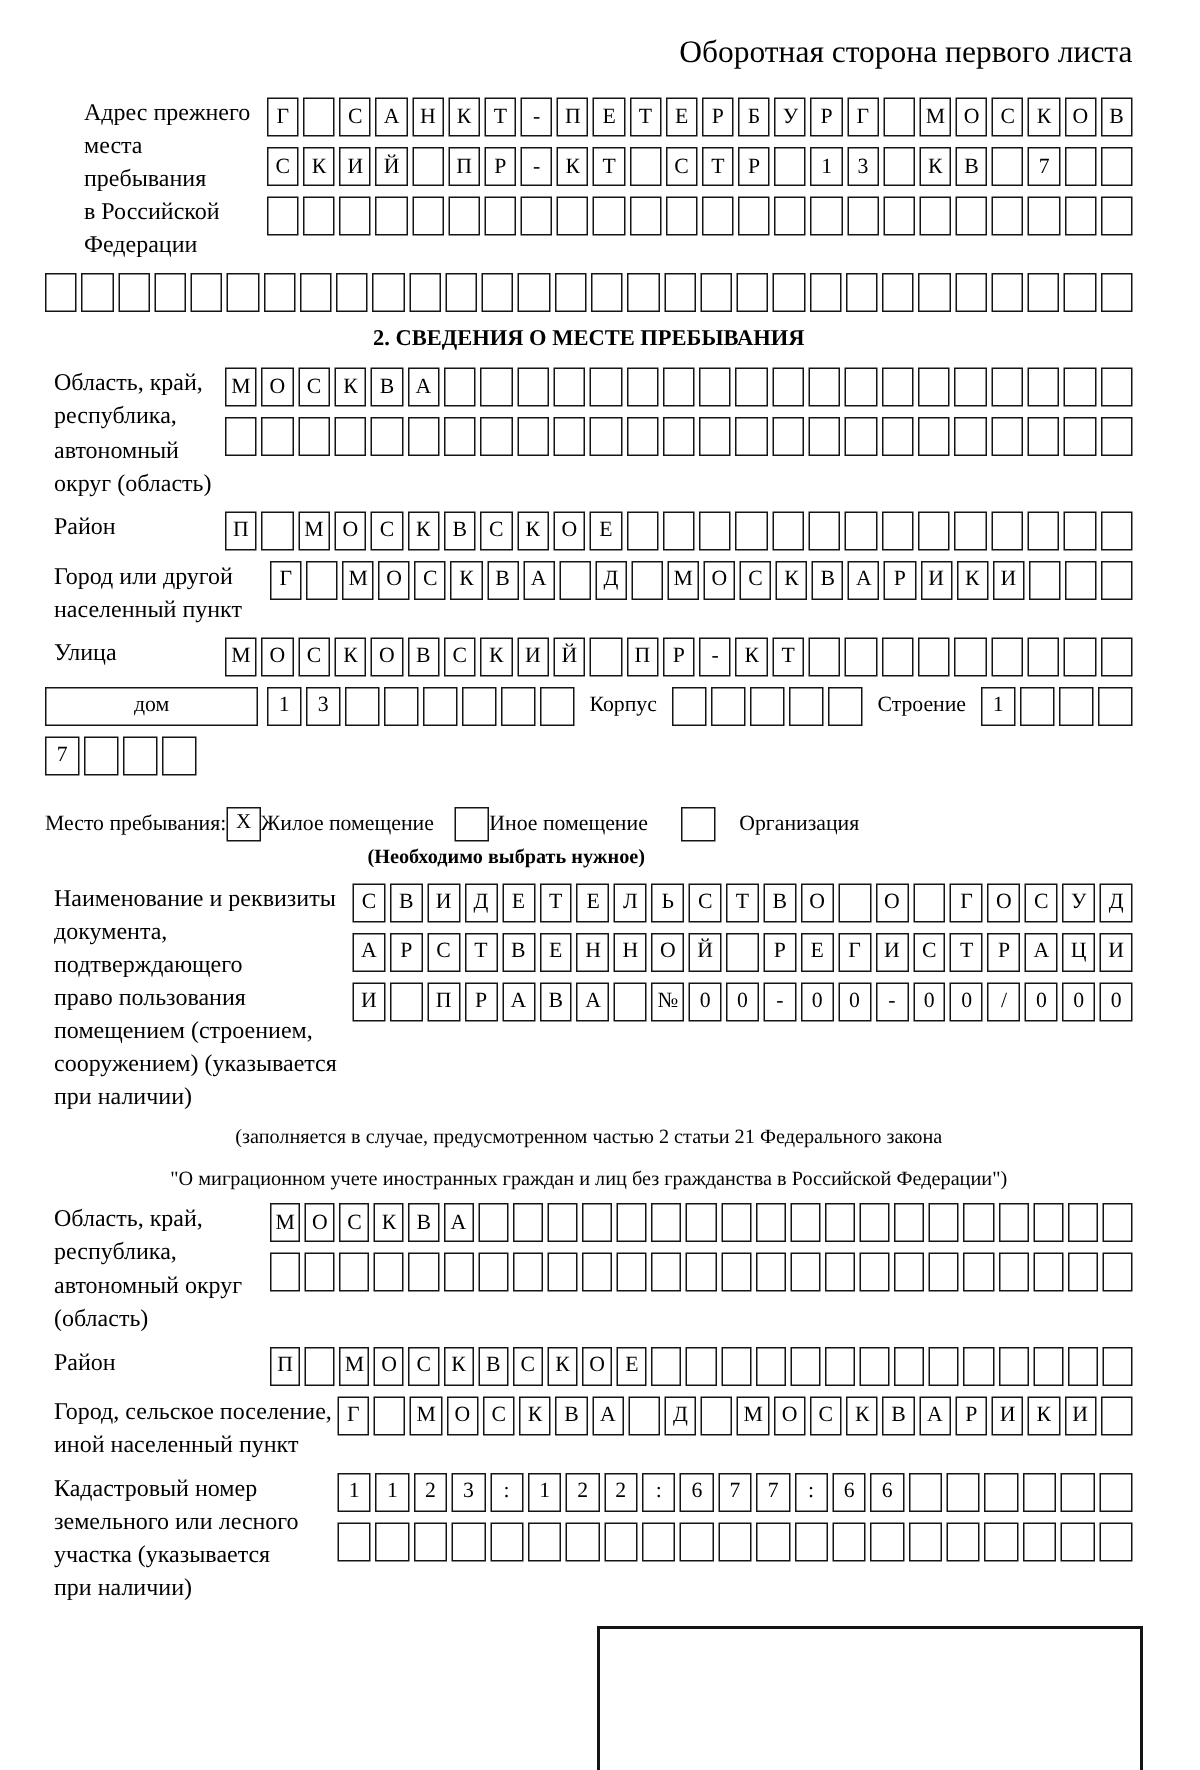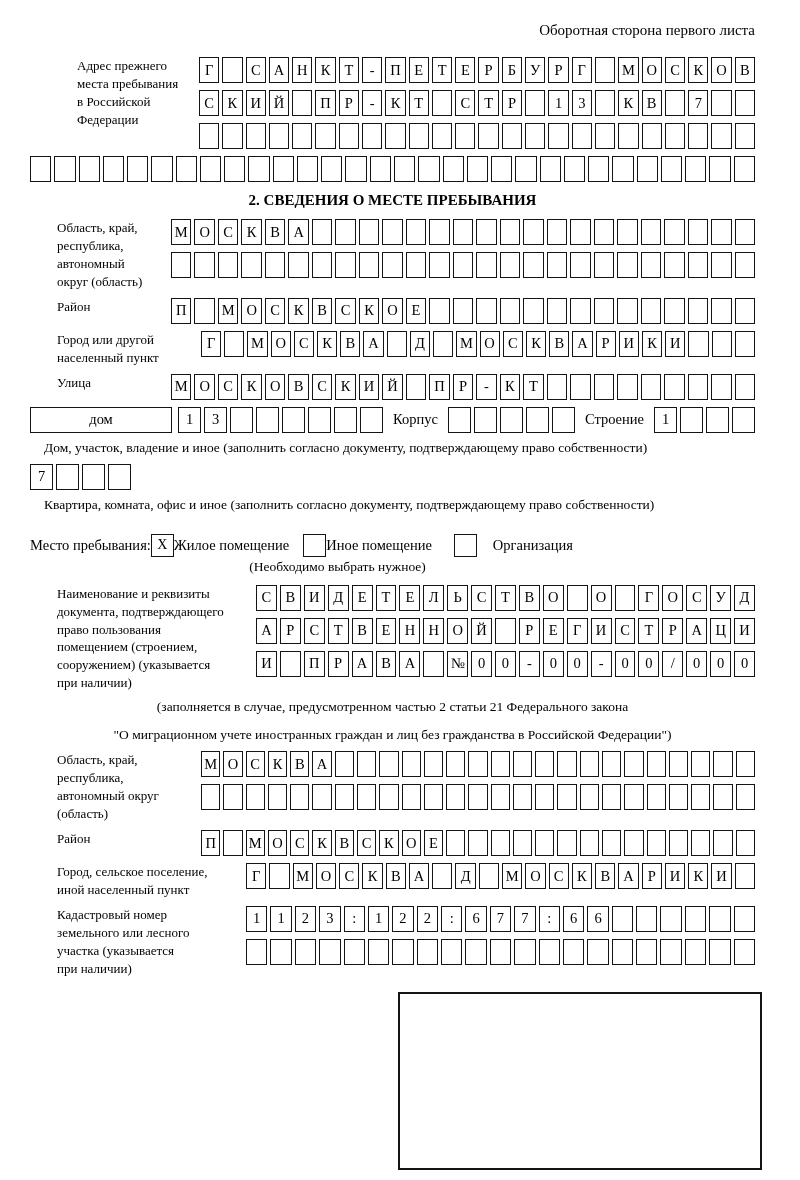--- a/index.html
+++ b/index.html
@@ -1,23 +1,23 @@
 <!DOCTYPE html>
 <html lang="ru"><head>
 <meta charset="utf-8">
 <style>
   html,body{margin:0;padding:0;background:#ffffff;}
   body{width:800px;height:1180px;overflow:hidden;
        font-family:"Liberation Serif","DejaVu Serif",serif;color:#000;}
   .page{box-sizing:border-box;width:800px;height:1180px;padding:8px 45px 0 30px;}
 
-  .top-note{text-align:right;font-size:15px;margin:14px 0 18px 0;}
+  .top-note{text-align:right;font-size:21px;margin:14px 0 18px 0;}
 
   .fieldrow{display:flex;align-items:flex-start;margin-bottom:7px;}
-  .lbl{font-size:13px;line-height:1.38;white-space:pre-line;flex:none;margin-left:21px;}
+  .lbl{font-size:16px;line-height:1.38;white-space:pre-line;flex:none;}
   .w148{width:148px;padding-left:26px;box-sizing:border-box;}
   .w120{width:120px;box-sizing:border-box;padding-left:6px;}
   .w150{width:150px;box-sizing:border-box;padding-left:6px;}
   .w205{width:205px;box-sizing:border-box;padding-left:6px;}
   .w195{width:195px;box-sizing:border-box;padding-left:6px;}
 
   .cellstack{flex:1;display:flex;flex-direction:column;gap:7px;}
   .cells{flex:1;display:grid;grid-template-columns:repeat(var(--n),1fr);gap:3px;}
   .cell{border:1.6px solid #141414;height:24px;display:flex;align-items:center;
         justify-content:center;font-size:14.5px;background:#fff;min-width:0;}
@@ -30,21 +30,21 @@
            justify-content:center;font-size:14.5px;background:#fff;}
   .dom-box{width:160px;}
   .kv-box{width:200px;}
   .mini-cells{display:flex;gap:3px;}
   .mini-cells .cell{width:21px;flex:none;}
   .small-lbl{font-size:14.5px;padding:0 4px;}
 
   .mesto-row{display:flex;align-items:center;font-size:14.5px;margin:21px 0 2px 0;}
   .checkbox{border:1.6px solid #141414;width:21px;height:21px;display:flex;
             align-items:center;justify-content:center;font-size:14px;flex:none;}
-  .mesto-note{font-size:13.5px;text-align:center;margin:2px 110px 10px 0;}
+  .mesto-note{font-size:13.5px;text-align:center;margin:2px 110px 10px 0;font-weight:bold;}
 
   .stamp-wrap{margin-left:368px;margin-top:14px;width:362px;}
   .stamp-box{border:2px solid #141414;width:360px;height:174px;background:#fff;}
 
   .mb0{margin-bottom:7px;}
 </style>
 </head>
 <body>
 
 <div class="page">
@@ -349,31 +349,29 @@
         <div class="cell"></div>
       </div>
     <div class="small-lbl">Строение</div>
     <div class="mini-cells" style="--n: 4;">
         <div class="cell">1</div>
         <div class="cell"></div>
         <div class="cell"></div>
         <div class="cell"></div>
       </div>
   </div>
-  <div class="caption" style="text-align:left;margin-left:14px;">Дом, участок, владение и иное (заполнить согласно документу, подтверждающему право собственности)</div>
 
   <div class="inline-row">
     <div class="mini-cells" style="--n: 4;">
         <div class="cell">7</div>
         <div class="cell"></div>
         <div class="cell"></div>
         <div class="cell"></div>
       </div>
   </div>
-  <div class="caption" style="text-align:left;margin-left:14px;">Квартира, комната, офис и иное (заполнить согласно документу, подтверждающему право собственности)</div>
 
   <div class="mesto-row">
     <span>Место пребывания:</span>
     <span class="checkbox">X</span>
     <span>Жилое помещение</span>
     <span class="checkbox" style="margin-left:14px;"></span>
     <span>Иное помещение</span>
     <span class="checkbox" style="margin-left:22px;"></span>
     <span style="margin-left:16px;">Организация</span>
   </div>

